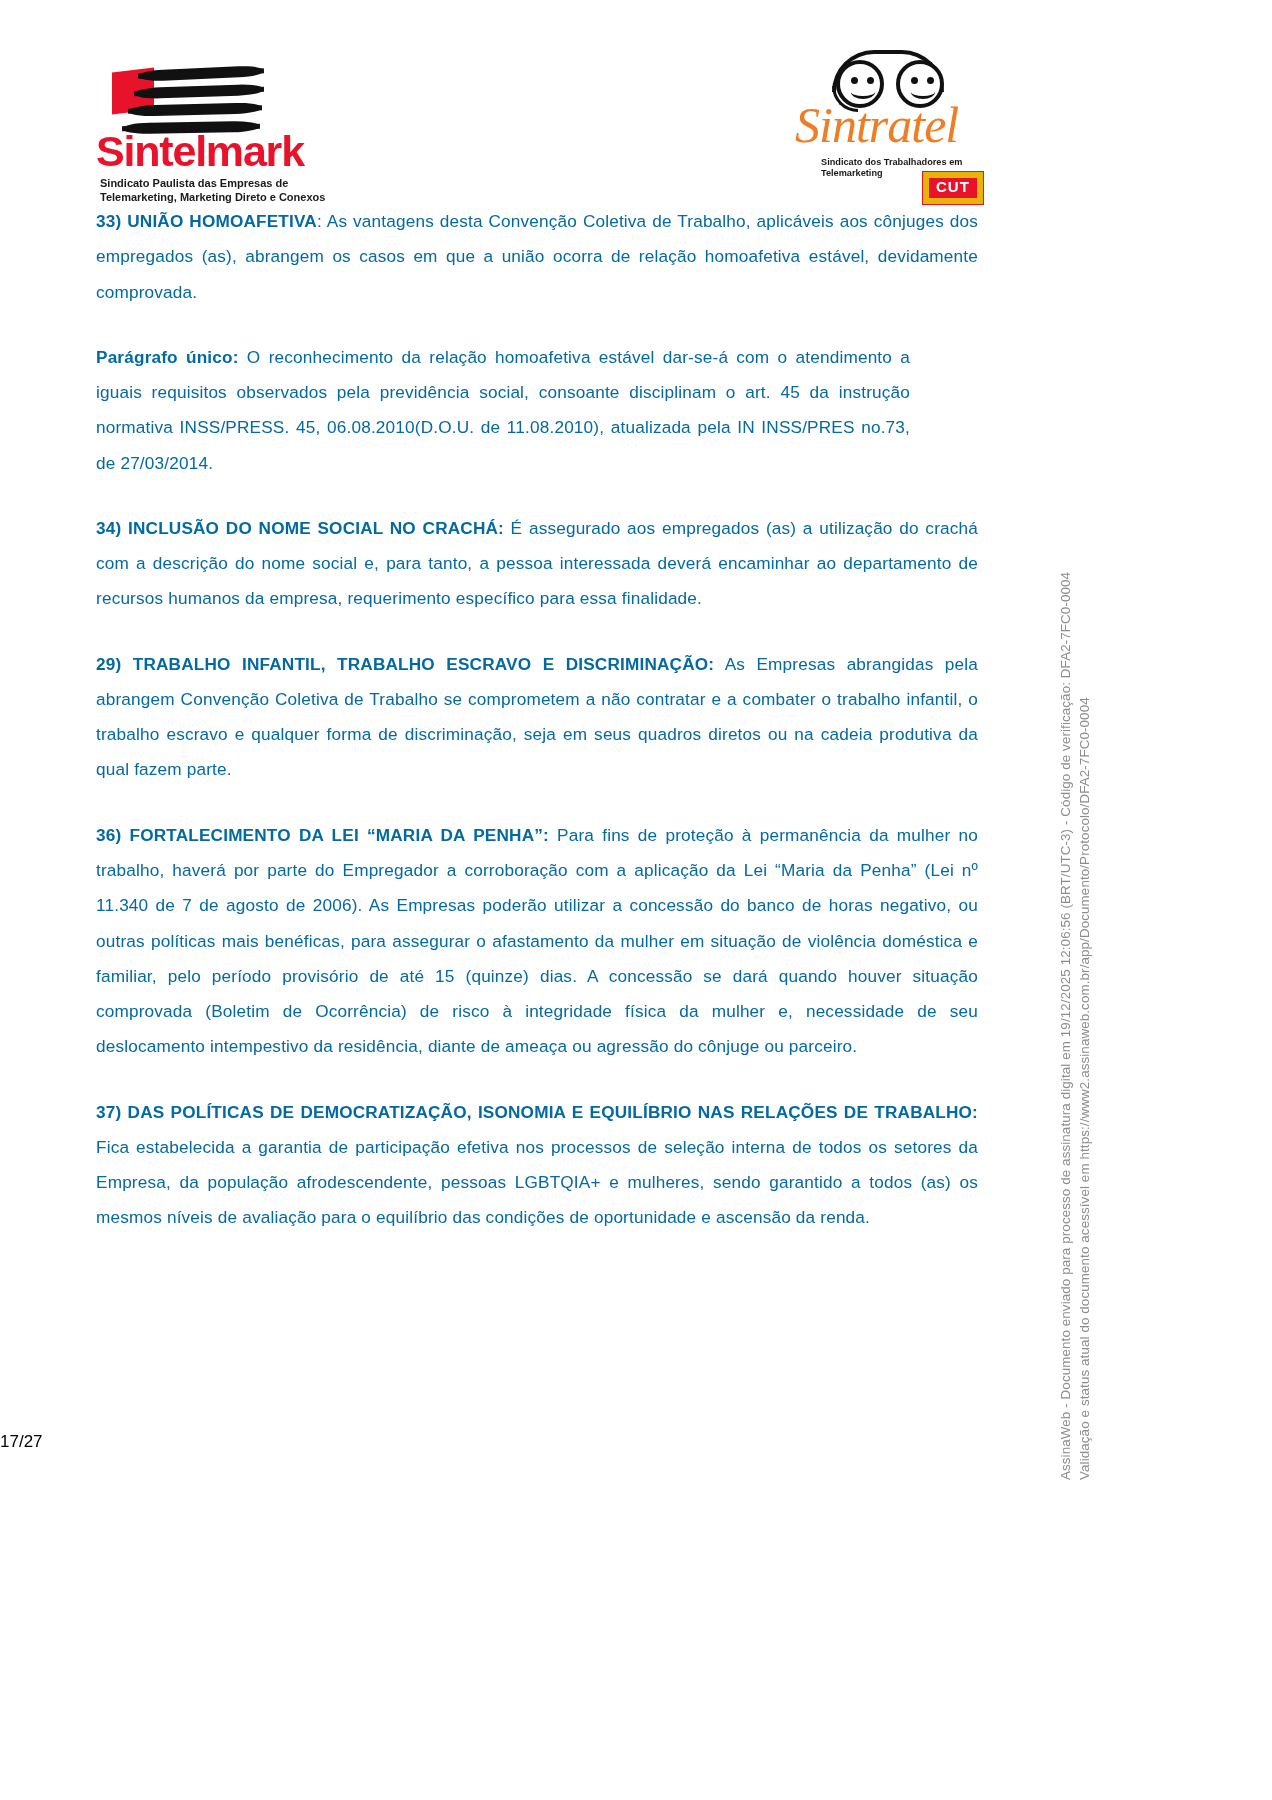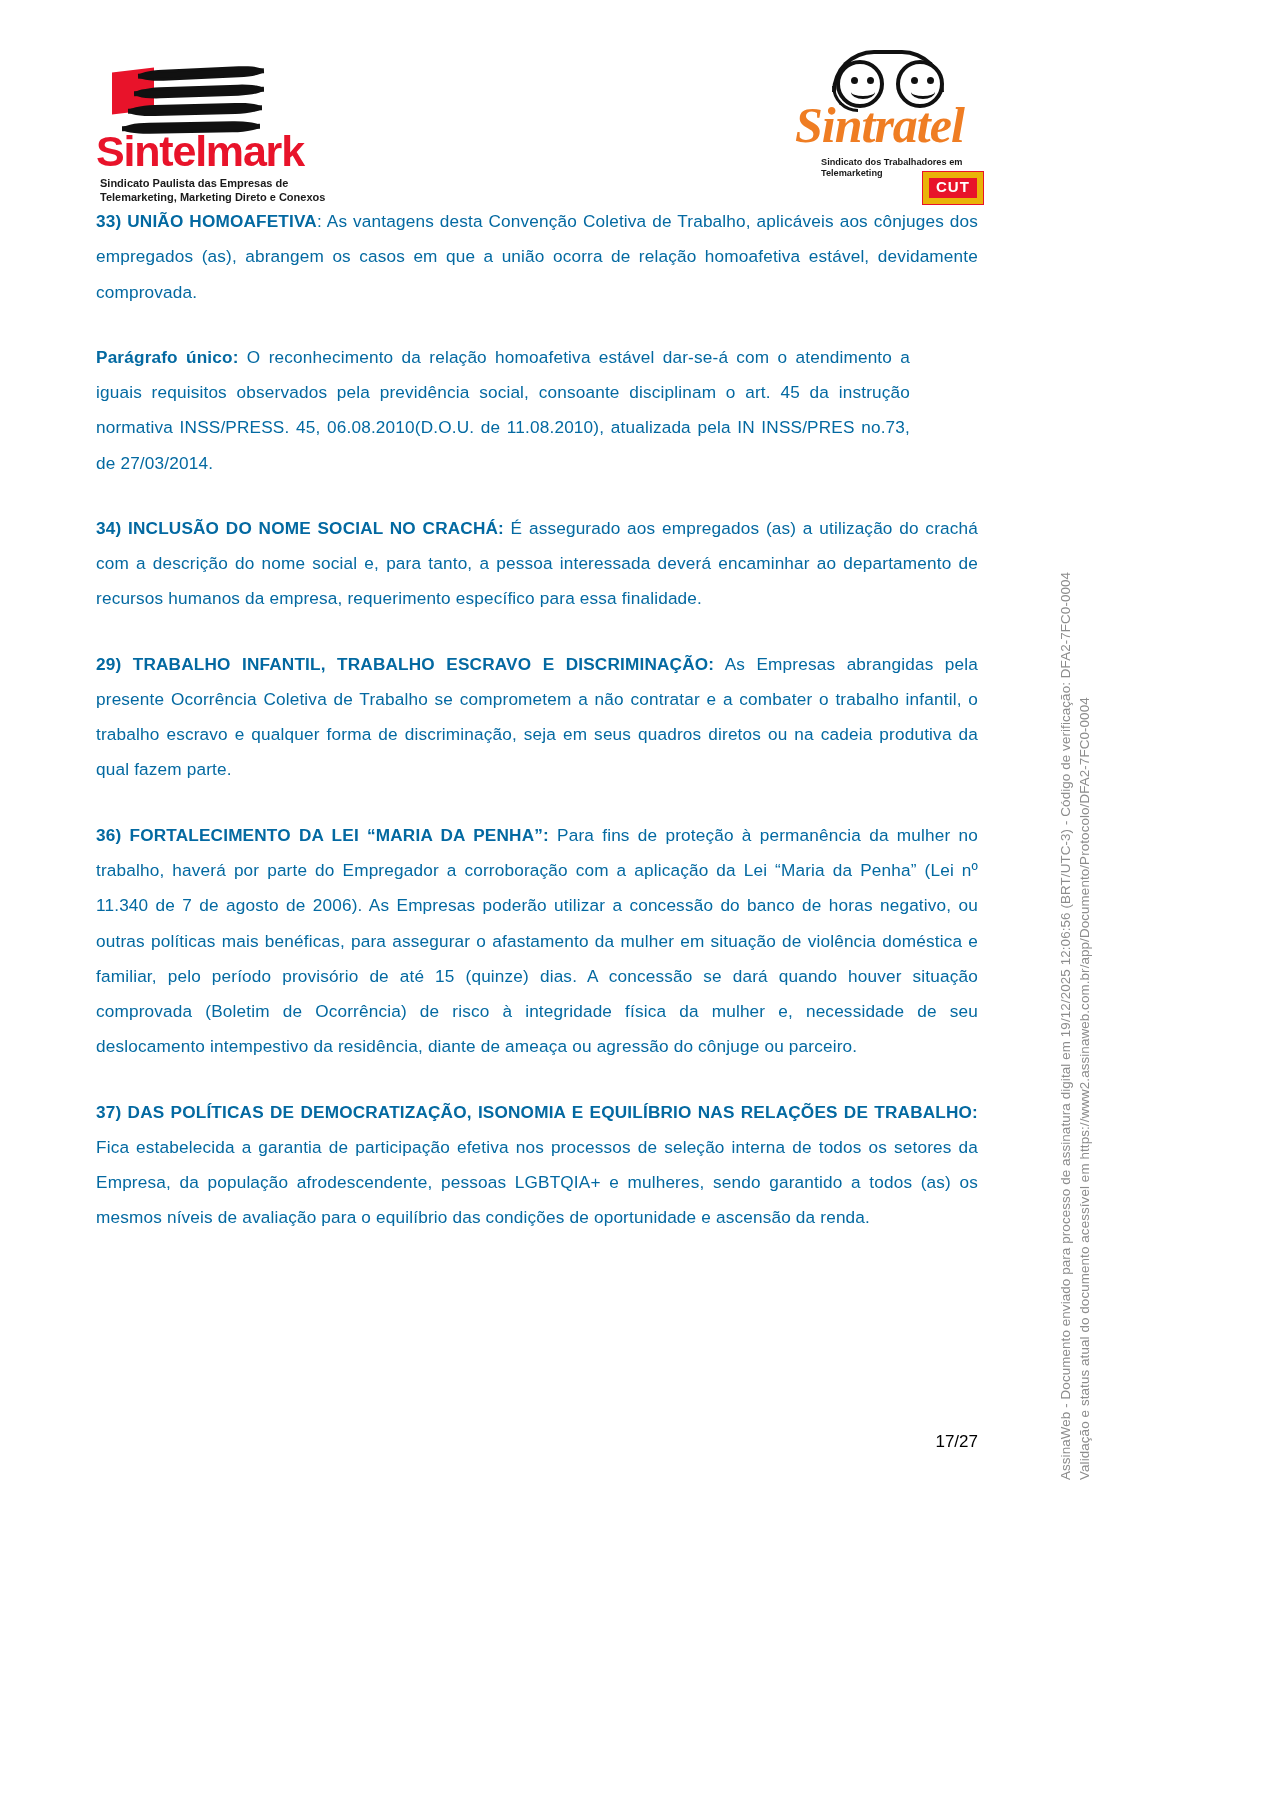--- a/index.html
+++ b/index.html
@@ -132,21 +132,21 @@
     left: 2px; top: 34px;
     width: 26px; height: 26px;
     border: 3.5px solid #111;
     border-top: none; border-right: none;
     border-radius: 0 0 0 26px;
   }
   .wordmark-sintratel {
     position: absolute;
     left: 0; top: 48px;
     font-size: 50px;
-    font-weight: bold;
+    font-weight: normal;
     font-style: italic;
     color: #ef7d23;
     letter-spacing: -1px;
     font-family: "Liberation Serif", serif;
     line-height: 1;
   }
   .sub-sintratel {
     position: absolute;
     left: 26px; top: 105px;
     width: 190px;
@@ -188,21 +188,20 @@
   p.indent {
     width: 814px;
   }
   .b { font-weight: bold; }
 
   
   .page-number {
     position: absolute;
     left: 0; top: 1432px;
     width: 978px;
-    text-align: right;
     font-size: 17px;
     color: #000;
   }
 
   
   .watermark {
     position: absolute;
     left: 1016px;
     top: 0;
     width: 62px;
@@ -258,21 +257,21 @@
       <div class="wordmark-sintratel">Sintratel</div>
       <div class="sub-sintratel">Sindicato dos Trabalhadores em Telemarketing</div>
       <div class="cut-badge">CUT</div>
     </div>
   </div>
 
   <div class="content">
       <p class="para"><span class="b">33) UNIÃO HOMOAFETIVA</span><span>:</span><span> As vantagens desta Convenção Coletiva de Trabalho, aplicáveis aos cônjuges dos empregados (as), abrangem os casos em que a união ocorra de relação homoafetiva estável, devidamente comprovada.</span></p>
       <p class="para indent"><span class="b">Parágrafo único:</span><span> O reconhecimento da relação homoafetiva estável dar-se-á com o atendimento a iguais requisitos observados pela previdência social, consoante disciplinam o art. 45 da instrução normativa INSS/PRESS. 45, 06.08.2010(D.O.U. de 11.08.2010), atualizada pela IN INSS/PRES no.73, de 27/03/2014.</span></p>
       <p class="para"><span class="b">34) INCLUSÃO DO NOME SOCIAL NO CRACHÁ:</span><span> É assegurado aos empregados (as) a utilização do crachá com a descrição do nome social e, para tanto, a pessoa interessada deverá encaminhar ao departamento de recursos humanos da empresa, requerimento específico para essa finalidade.</span></p>
-      <p class="para"><span class="b">29) TRABALHO INFANTIL, TRABALHO ESCRAVO E DISCRIMINAÇÃO:</span><span> As Empresas abrangidas pela presente Ocorrência Coletiva de Trabalho se comprometem a não contratar e a combater o trabalho infantil, o trabalho escravo e qualquer forma de discriminação, seja em seus quadros diretos ou na cadeia produtiva da qual fazem parte.</span></p>
+      <p class="para"><span class="b">29) TRABALHO INFANTIL, TRABALHO ESCRAVO E DISCRIMINAÇÃO:</span><span> As Empresas abrangidas pela abrangem Convenção Coletiva de Trabalho se comprometem a não contratar e a combater o trabalho infantil, o trabalho escravo e qualquer forma de discriminação, seja em seus quadros diretos ou na cadeia produtiva da qual fazem parte.</span></p>
       <p class="para"><span class="b">36) FORTALECIMENTO DA LEI “MARIA DA PENHA”:</span><span> Para fins de proteção à permanência da mulher no trabalho, haverá por parte do Empregador a corroboração com a aplicação da Lei “Maria da Penha” (Lei nº 11.340 de 7 de agosto de 2006). As Empresas poderão utilizar a concessão do banco de horas negativo, ou outras políticas mais benéficas, para assegurar o afastamento da mulher em situação de violência doméstica e familiar, pelo período provisório de até 15 (quinze) dias. A concessão se dará quando houver situação comprovada (Boletim de Ocorrência) de risco à integridade física da mulher e, necessidade de seu deslocamento intempestivo da residência, diante de ameaça ou agressão do cônjuge ou parceiro.</span></p>
       <p class="para"><span class="b">37) DAS POLÍTICAS DE DEMOCRATIZAÇÃO, ISONOMIA E EQUILÍBRIO NAS RELAÇÕES DE TRABALHO:</span><span> Fica estabelecida a garantia de participação efetiva nos processos de seleção interna de todos os setores da Empresa, da população afrodescendente, pessoas LGBTQIA+ e mulheres, sendo garantido a todos (as) os mesmos níveis de avaliação para o equilíbrio das condições de oportunidade e ascensão da renda.</span></p>
     </div>
 
   <div class="page-number">17/27</div>
 
   <div class="watermark">
     <div class="wm-line one">AssinaWeb - Documento enviado para processo de assinatura digital em 19/12/2025 12:06:56 (BRT/UTC-3) - Código de verificação: DFA2-7FC0-0004</div>
     <div class="wm-line two">Validação e status atual do documento acessível em  https://www2.assinaweb.com.br/app/Documento/Protocolo/DFA2-7FC0-0004</div>
   </div>

